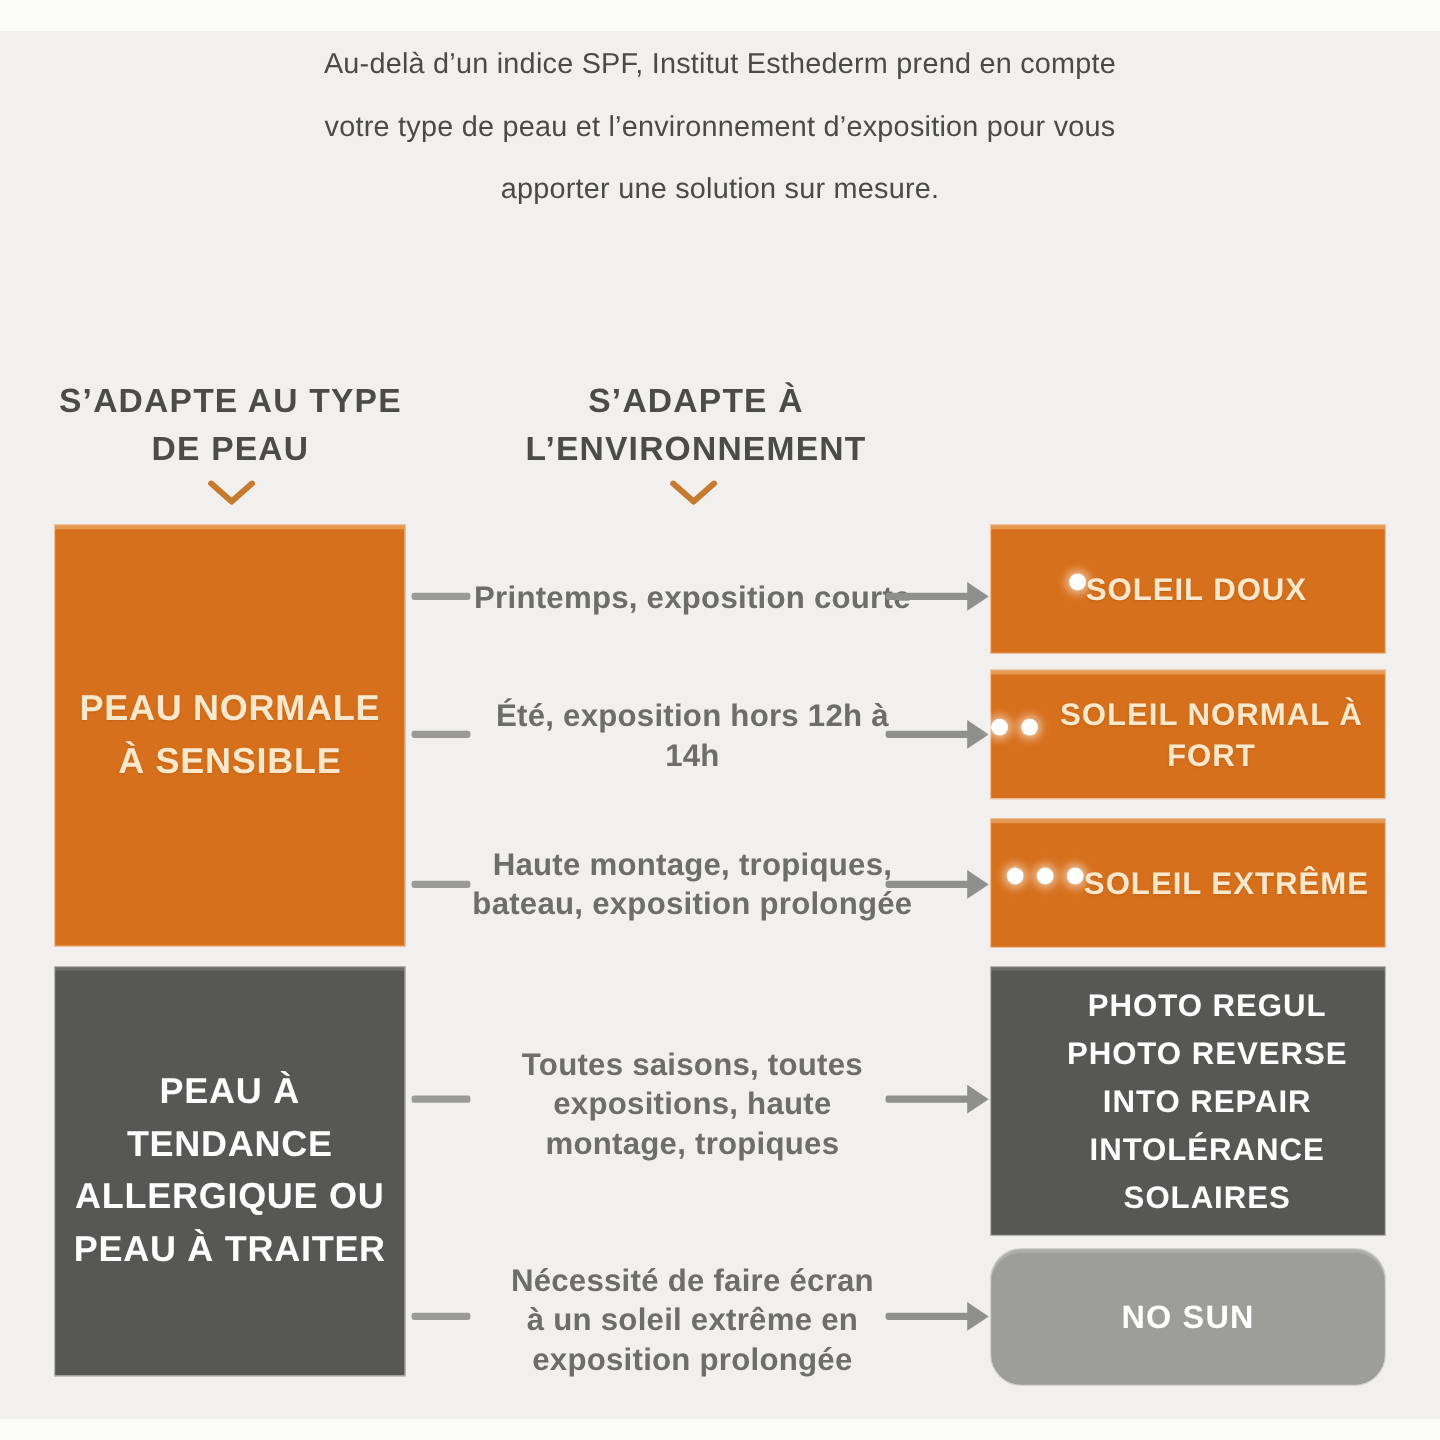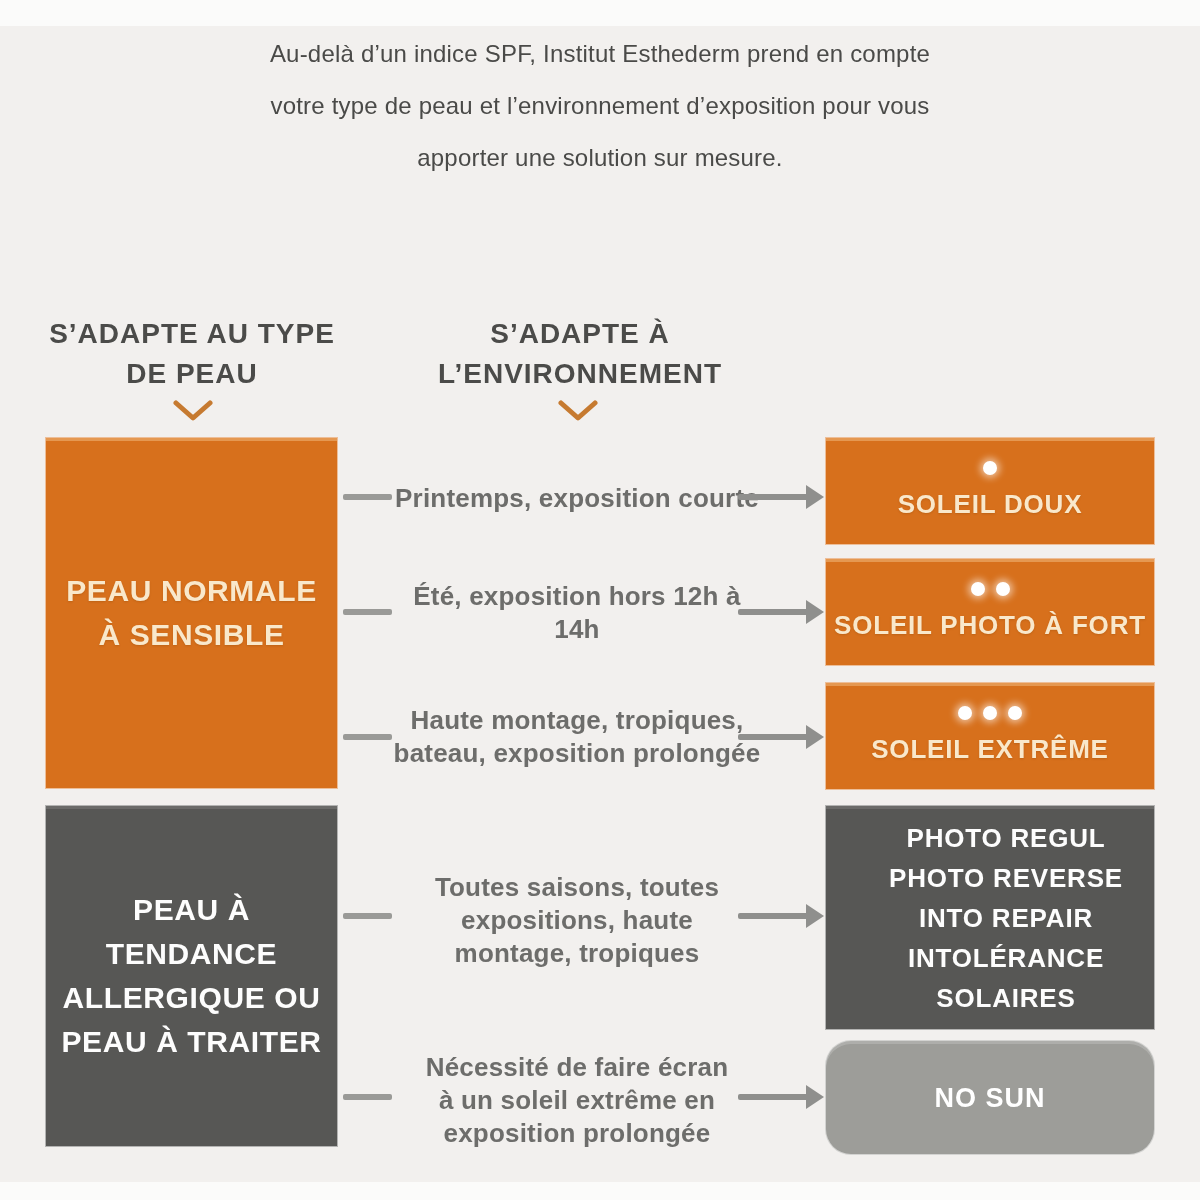--- a/index.html
+++ b/index.html
@@ -64,21 +64,21 @@
     top:805px;height:342px;
     background:#575755;
     color:#fdfdfd;
     font-size:30px;line-height:44px;
     letter-spacing:0.6px;
     box-shadow:inset 0 3px 0 rgba(255,255,255,0.12);
   }
 
   .result-box{
     position:absolute;left:825px;width:330px;
-    display:flex;flex-direction:column;align-items:center;justify-content:center;
+    display:flex;align-items:center;justify-content:center;
     text-align:center;
     font-weight:bold;
     white-space:pre-line;
     border:1px solid rgba(255,255,255,0.55);
     box-sizing:border-box;
   }
   .result-box.orange{
     background:#d7701c;color:#f9e8cb;
     font-size:26px;line-height:34px;letter-spacing:0.8px;
     text-shadow:0 1px 2px rgba(120,60,0,0.25);
@@ -191,21 +191,21 @@
   </div>
 
   <div class="stub stub1"></div>
   <div class="condition cond1">Été, exposition hors 12h à 14h</div>
   <div class="arrow arr1">
     <div class="shaft"></div>
     <div class="head"></div>
   </div>
   <div class="result-box orange rb1">
     <div class="dots"><span class="dot"></span><span class="dot"></span></div>
-    <div>SOLEIL PHOTO À FORT</div>
+    <div>SOLEIL NORMAL À FORT</div>
   </div>
 
   <div class="stub stub2"></div>
   <div class="condition cond2">Haute montage, tropiques,
 bateau, exposition prolongée</div>
   <div class="arrow arr2">
     <div class="shaft"></div>
     <div class="head"></div>
   </div>
   <div class="result-box orange rb2">

